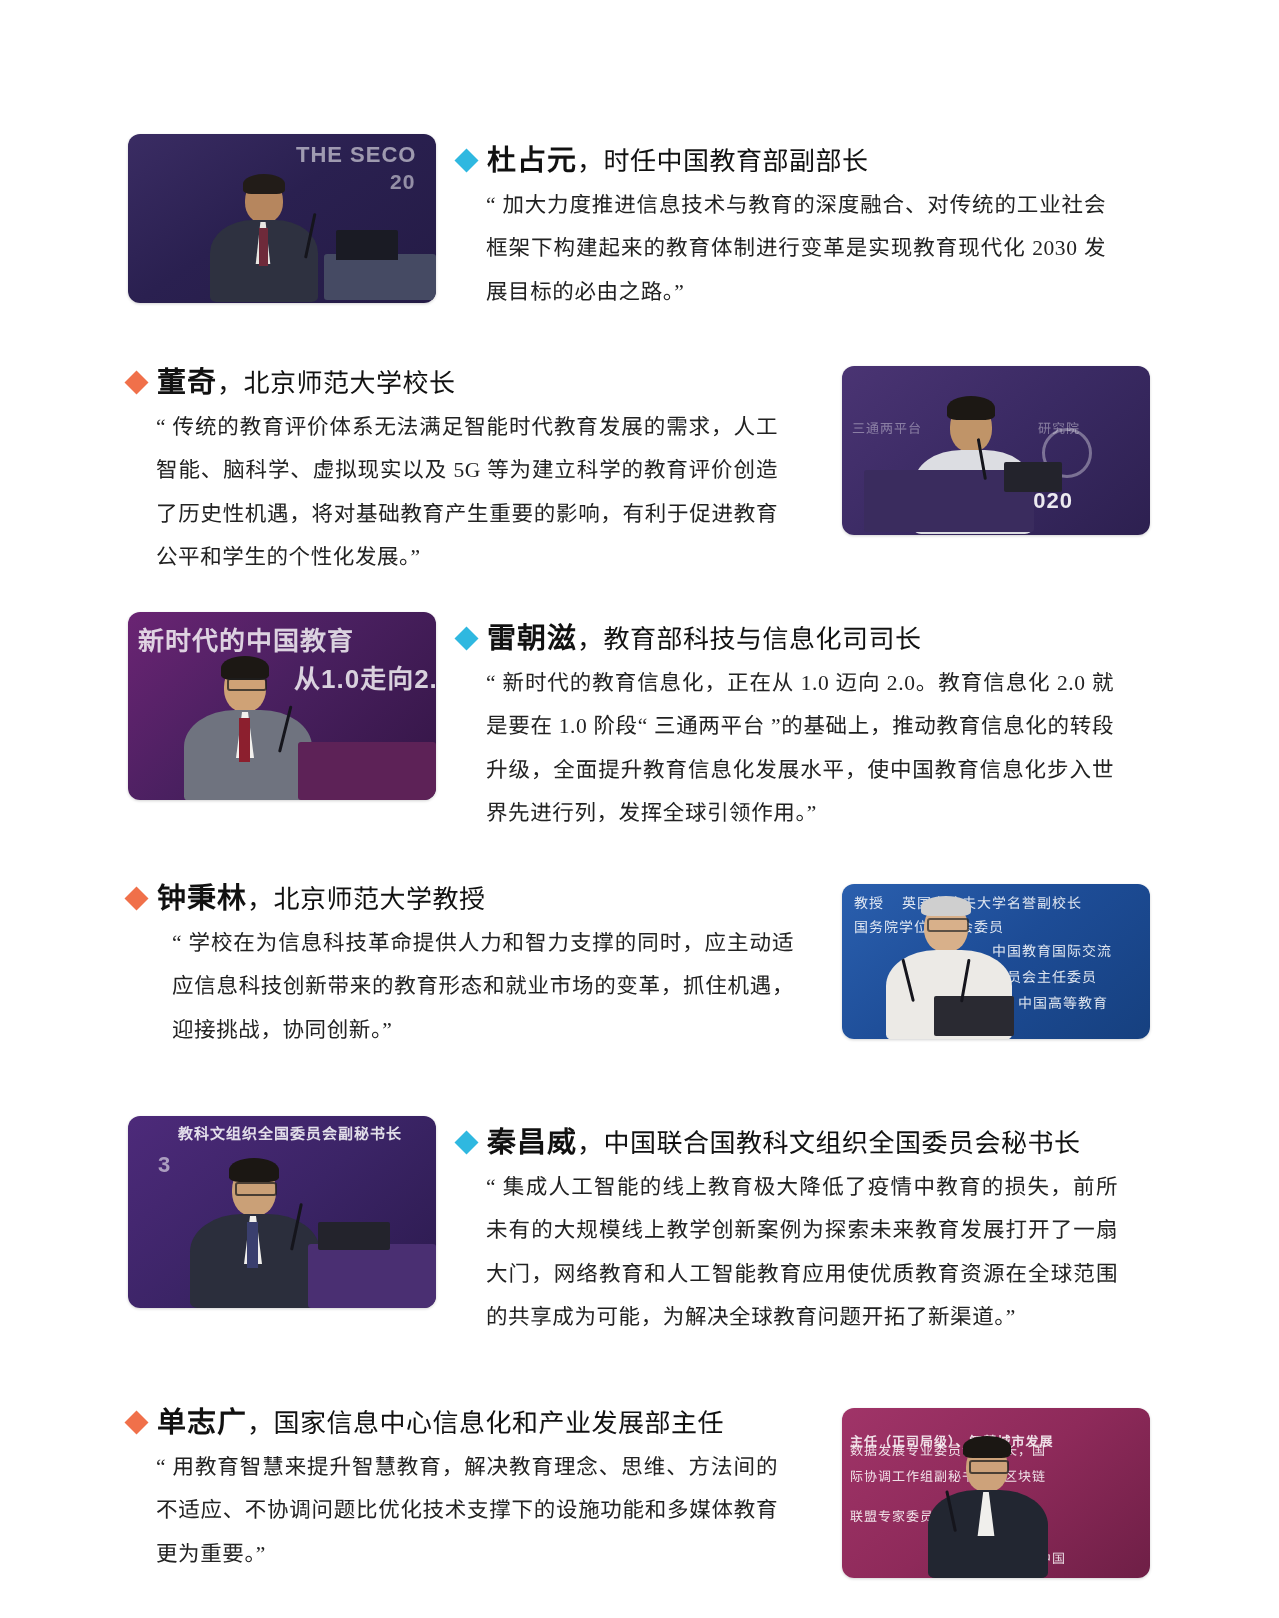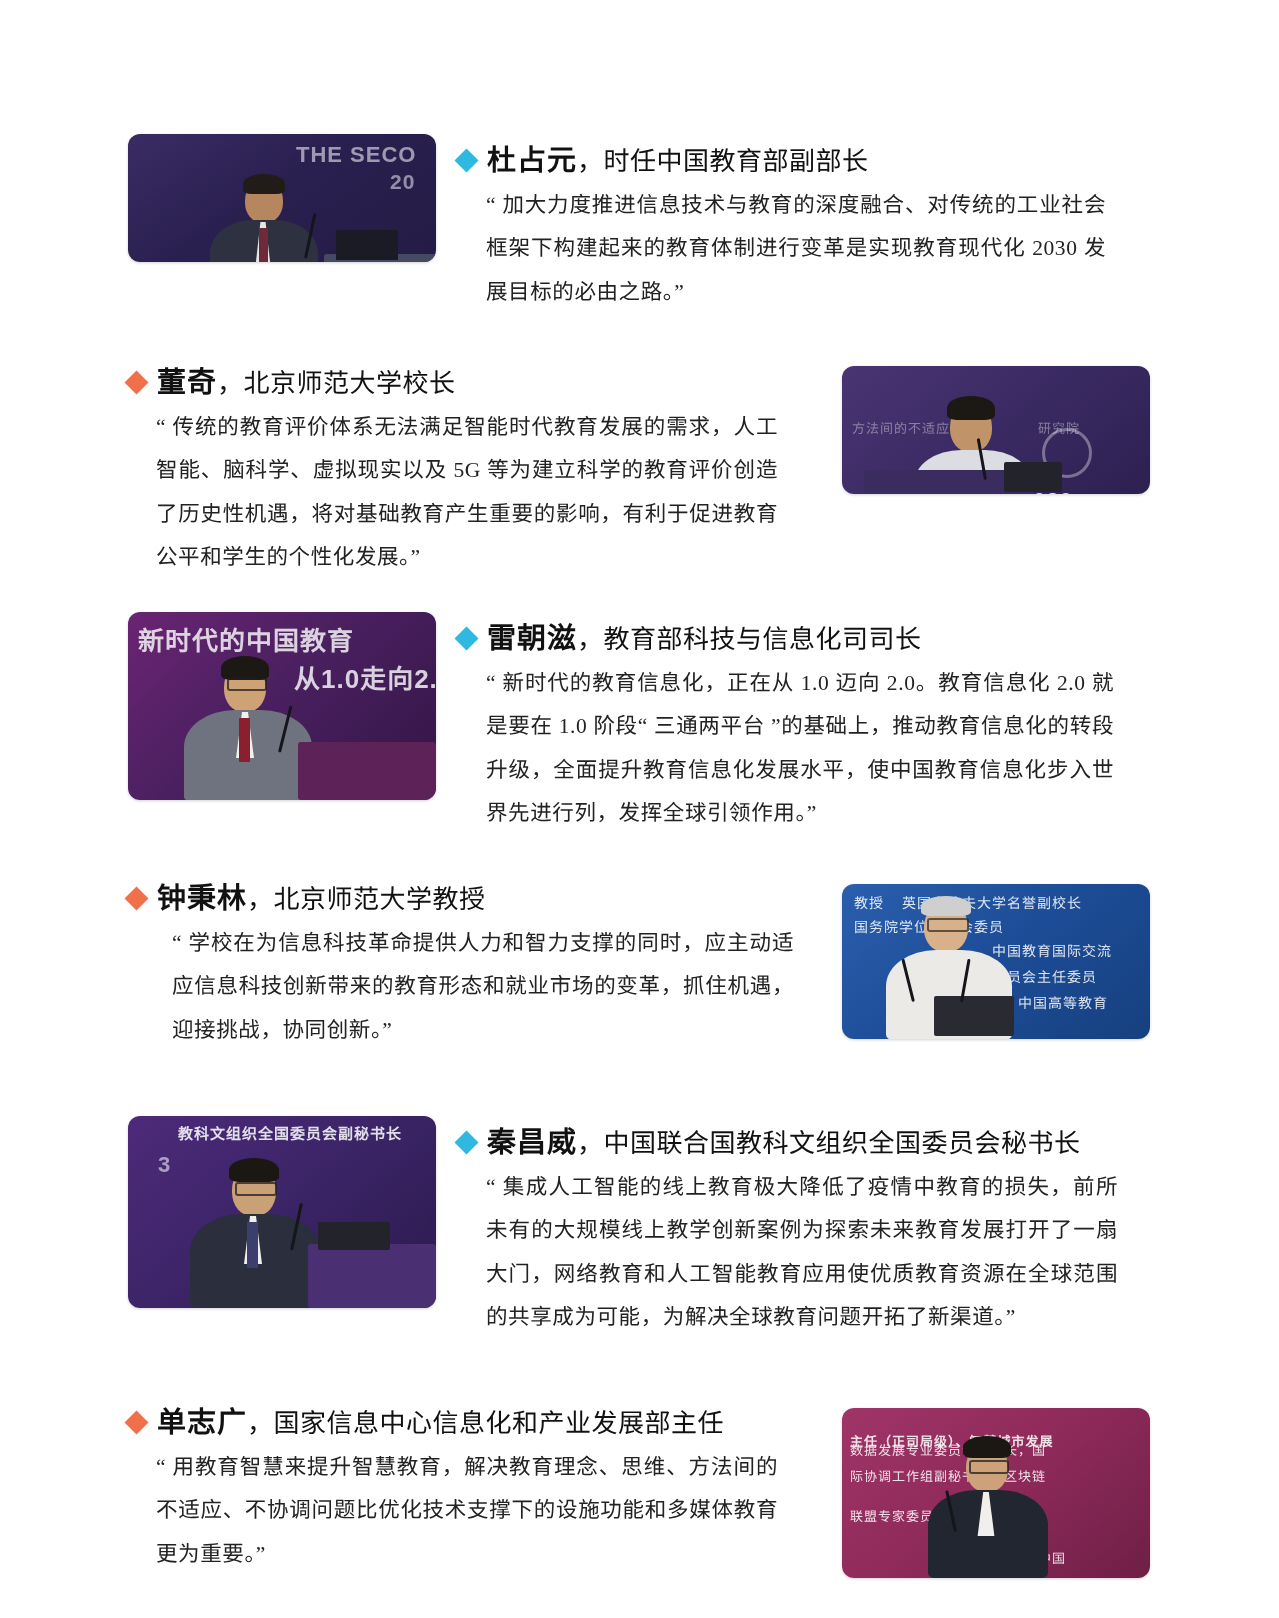--- a/index.html
+++ b/index.html
@@ -37,21 +37,21 @@
   }
 
   .entry .text-col {
     flex: 1 1 auto;
     min-width: 0;
   }
 
   
   .photo {
     width: 308px;
-    height: 128px;
+    height: 169px;
     border-radius: 12px;
     overflow: hidden;
     position: relative;
     box-shadow: 0 1px 3px rgba(0,0,0,0.18);
   }
   .photo .bg {
     position: absolute;
     inset: 0;
   }
   .photo .banner-text {
@@ -181,21 +181,21 @@
         <span class="diamond orange"></span>
         <span class="person-name">董奇</span>
         <span class="person-title">，</span>
         <span class="person-title">北京师范大学校长</span>
       </div>
       <p class="quote" style="margin-left:28px; width:622px;">“ 传统的教育评价体系无法满足智能时代教育发展的需求，人工智能、脑科学、虚拟现实以及 5G 等为建立科学的教育评价创造了历史性机遇，将对基础教育产生重要的影响，有利于促进教育公平和学生的个性化发展。”</p>
     </div>
     <div class="photo-col" style="margin-left:18px; padding-top:8px;">
       <div class="photo">
         <div class="bg" style="background:linear-gradient(140deg,#4a3473 0%,#3a2a63 50%,#2d2050 100%);"></div>
-        <div class="banner-text" style="left:10px; top:52px; font-size:13px; color:rgba(255,255,255,0.38);">方法间的不适应</div>
+        <div class="banner-text" style="left:10px; top:52px; font-size:13px; color:rgba(255,255,255,0.38);">三通两平台</div>
         <div class="banner-text" style="left:196px; top:52px; font-size:13px; color:rgba(255,255,255,0.38);">研究院</div>
         <div class="abs" style="left:200px; top:62px; width:44px; height:44px; border:3px solid rgba(255,255,255,0.35); border-radius:50%;"></div>
         <div class="abs" style="left:52px; top:112px; width:40px; height:40px; border:3px solid rgba(255,255,255,0.45); border-radius:50%;"></div>
         <div class="banner-text" style="left:178px; top:122px; font-size:22px; font-weight:bold; color:rgba(255,255,255,0.9);">2020</div>
         <div class="head" style="left:108px; top:36px; width:42px; height:50px; background:#c09468;"></div>
         <div class="abs" style="left:105px; top:30px; width:48px; height:24px; background:#1c1814; border-radius:50% 50% 20% 20%;"></div>
         <div class="body-shape" style="left:72px; top:84px; width:118px; height:84px; background:#dcdde2;"></div>
         <div class="podium" style="left:22px; top:104px; width:170px; height:62px; background:#3a2c5e;"></div>
         <div class="laptop" style="left:162px; top:96px; width:58px; height:30px;"></div>
         <div class="mic" style="left:142px; top:72px; width:3px; height:42px; transform:rotate(-10deg);"></div>

